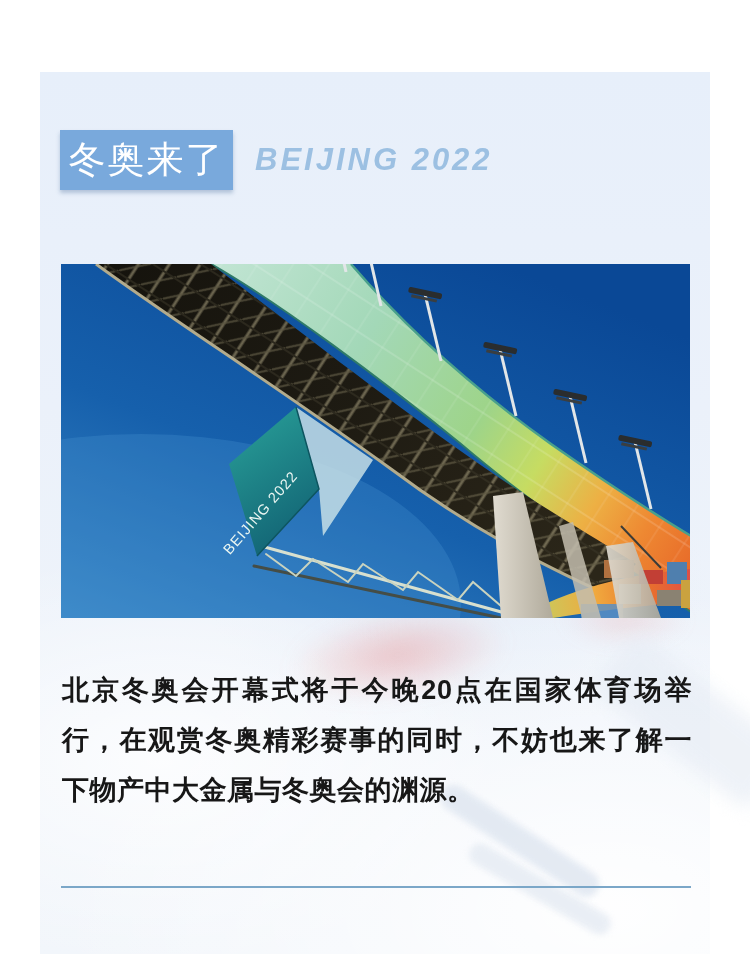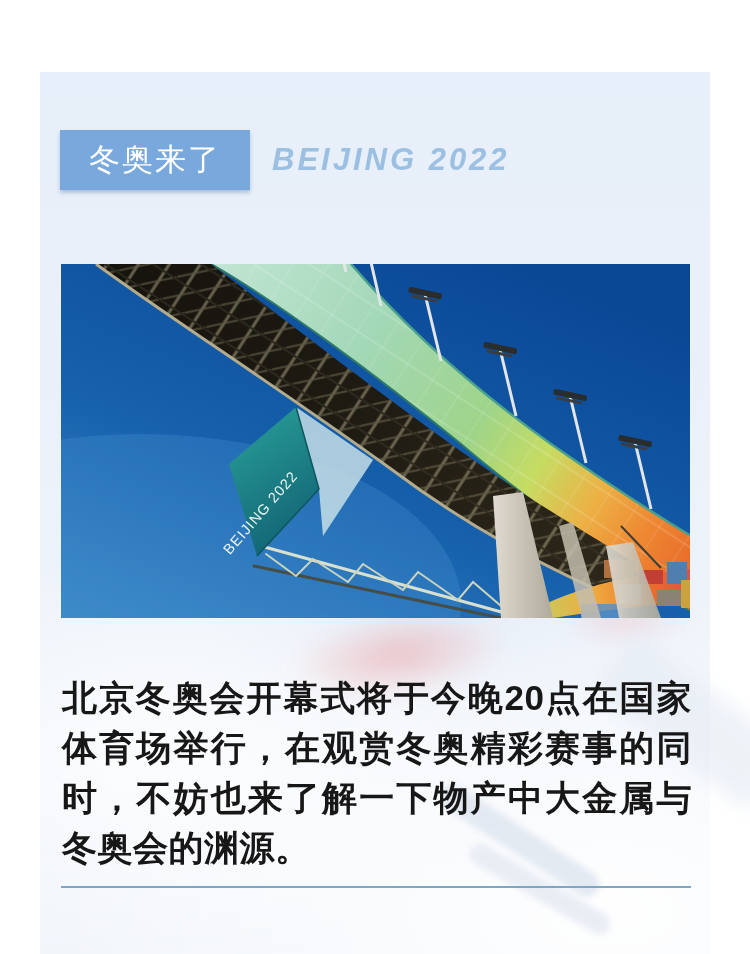--- a/index.html
+++ b/index.html
@@ -23,36 +23,36 @@
   .ghost.g3{left:552px;top:612px;width:200px;height:74px;background:#e7edf5;transform:rotate(38deg);filter:blur(9px);opacity:.7;}
   .blob-red{position:absolute;left:248px;top:540px;width:220px;height:86px;
     background:radial-gradient(closest-side,rgba(227,118,118,.38),rgba(227,118,118,0));
     filter:blur(10px);transform:rotate(-8deg);}
   .blob-red2{position:absolute;left:520px;top:520px;width:130px;height:56px;
     background:radial-gradient(closest-side,rgba(230,140,140,.22),rgba(230,140,140,0));
     filter:blur(8px);}
   
   .header-row{position:absolute;left:20px;top:58px;height:60px;display:flex;align-items:center;}
   .badge{
-    width:190px;height:60px;background:#79a9dc;color:#ffffff;
+    width:173px;height:60px;background:#79a9dc;color:#ffffff;
     display:flex;align-items:center;justify-content:center;
-    font-size:31px;letter-spacing:2px;
+    font-size:37px;letter-spacing:2px;
     box-shadow:0 3px 4px rgba(74,110,156,.35);
   }
   .subtitle{
     margin-left:22px;font-style:italic;font-weight:600;
     font-size:31px;letter-spacing:3px;color:#9cc0e2;
   }
   
   .hero{position:absolute;left:21px;top:192px;width:629px;height:354px;overflow:hidden;cursor:pointer;}
   .hero svg{display:block;width:100%;height:100%;}
   
   .para{
     position:absolute;left:22px;top:566px;width:630px;
-    font-size:35px;line-height:50px;font-weight:600;
+    font-size:27px;line-height:50px;font-weight:600;
     color:#171717;letter-spacing:.5px;text-align:justify;
   }
   .divider{position:absolute;left:21px;top:814px;width:630px;height:2px;background:#7ba7c8;}
 </style>
 </head>
 <body>
 
 <div class="card">
 
   <div class="blob-red"></div>

